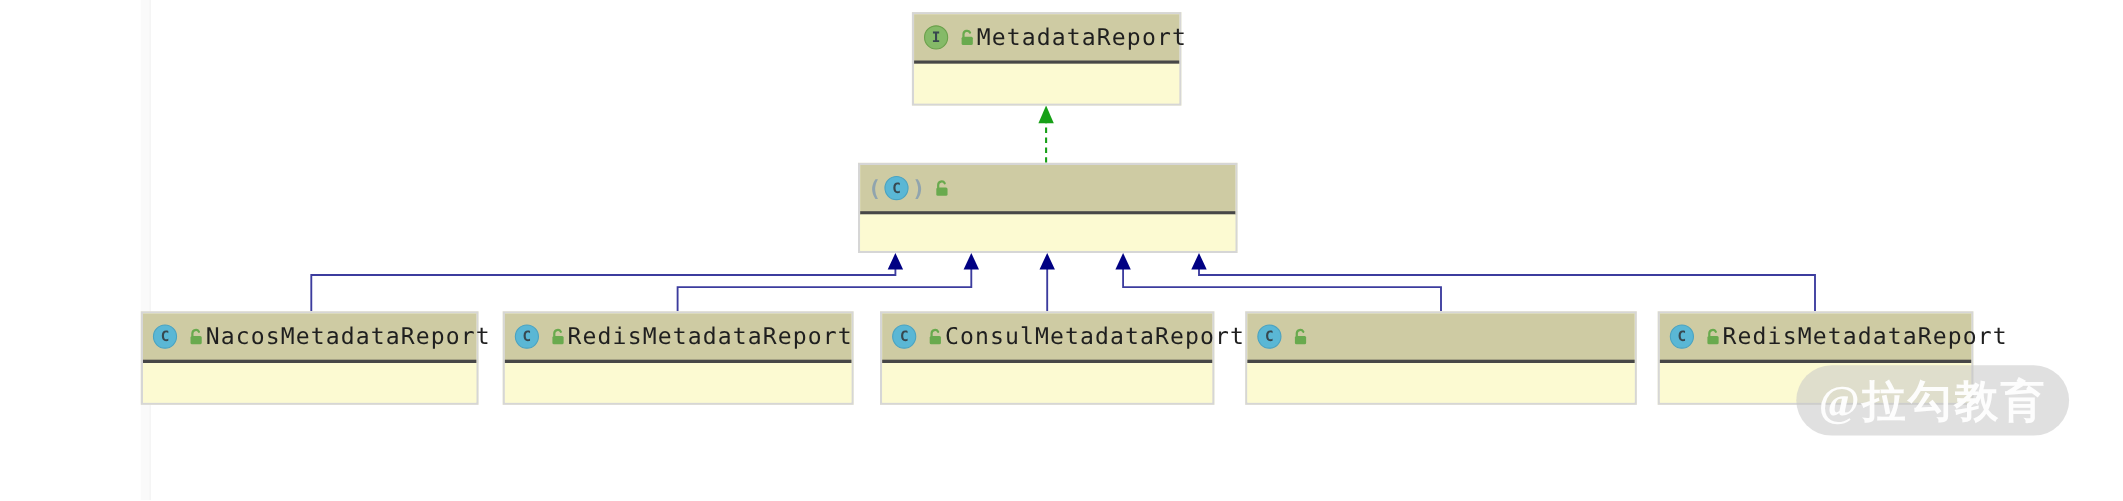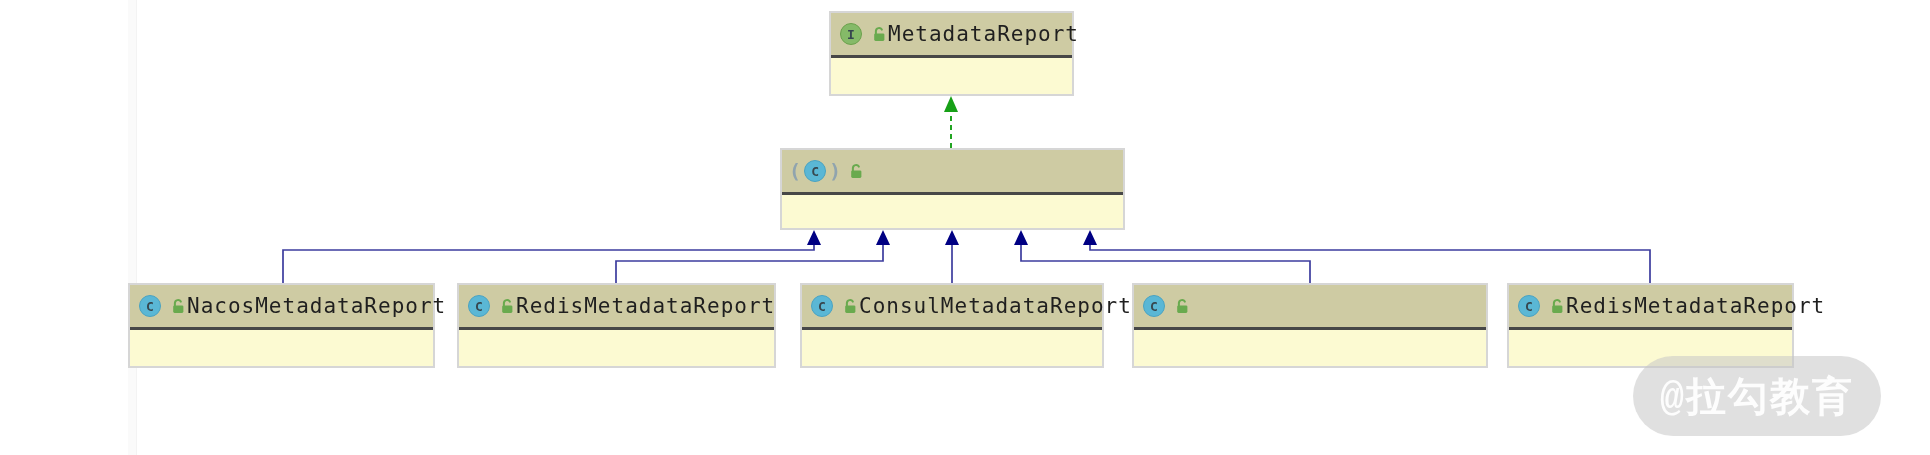--- a/index.html
+++ b/index.html
@@ -47,24 +47,24 @@
   .type-icon.cls{background:var(--class-icon-bg); border:1.5px solid var(--class-icon-border);}
   .paren{color:var(--paren); font-size:20px; font-weight:bold; line-height:22px; margin:0 -2px;}
   .lock-icon{width:17px; height:17px; margin-left:4px;}
   .lock-shackle{fill:none; stroke:var(--lock-green); stroke-width:1.9; stroke-linecap:round;}
   .lock-body{fill:var(--lock-green);}
   .node-label{
     flex:1; text-align:left; font-size:21px; letter-spacing:1px;
     color:var(--label-text); white-space:nowrap; padding-right:4px;
   }
   .watermark{
-    position:absolute; left:1633px; top:356px; width:248px; height:80px;
+    position:absolute; left:1633px; top:332px; width:248px; height:64px;
     border-radius:40px; background:rgba(198,198,198,0.55);
     display:flex; align-items:center; justify-content:center;
-    font-family:Liberation Mono, monospace;
+    font-family:Liberation Serif, serif;
     font-size:40px; font-weight:600; letter-spacing:2px;
     color:rgba(255,255,255,0.93);
   }
 </style>
 </head>
 <body>
 
 <div class="canvas">
 
   <div class="gutter-line"></div>

